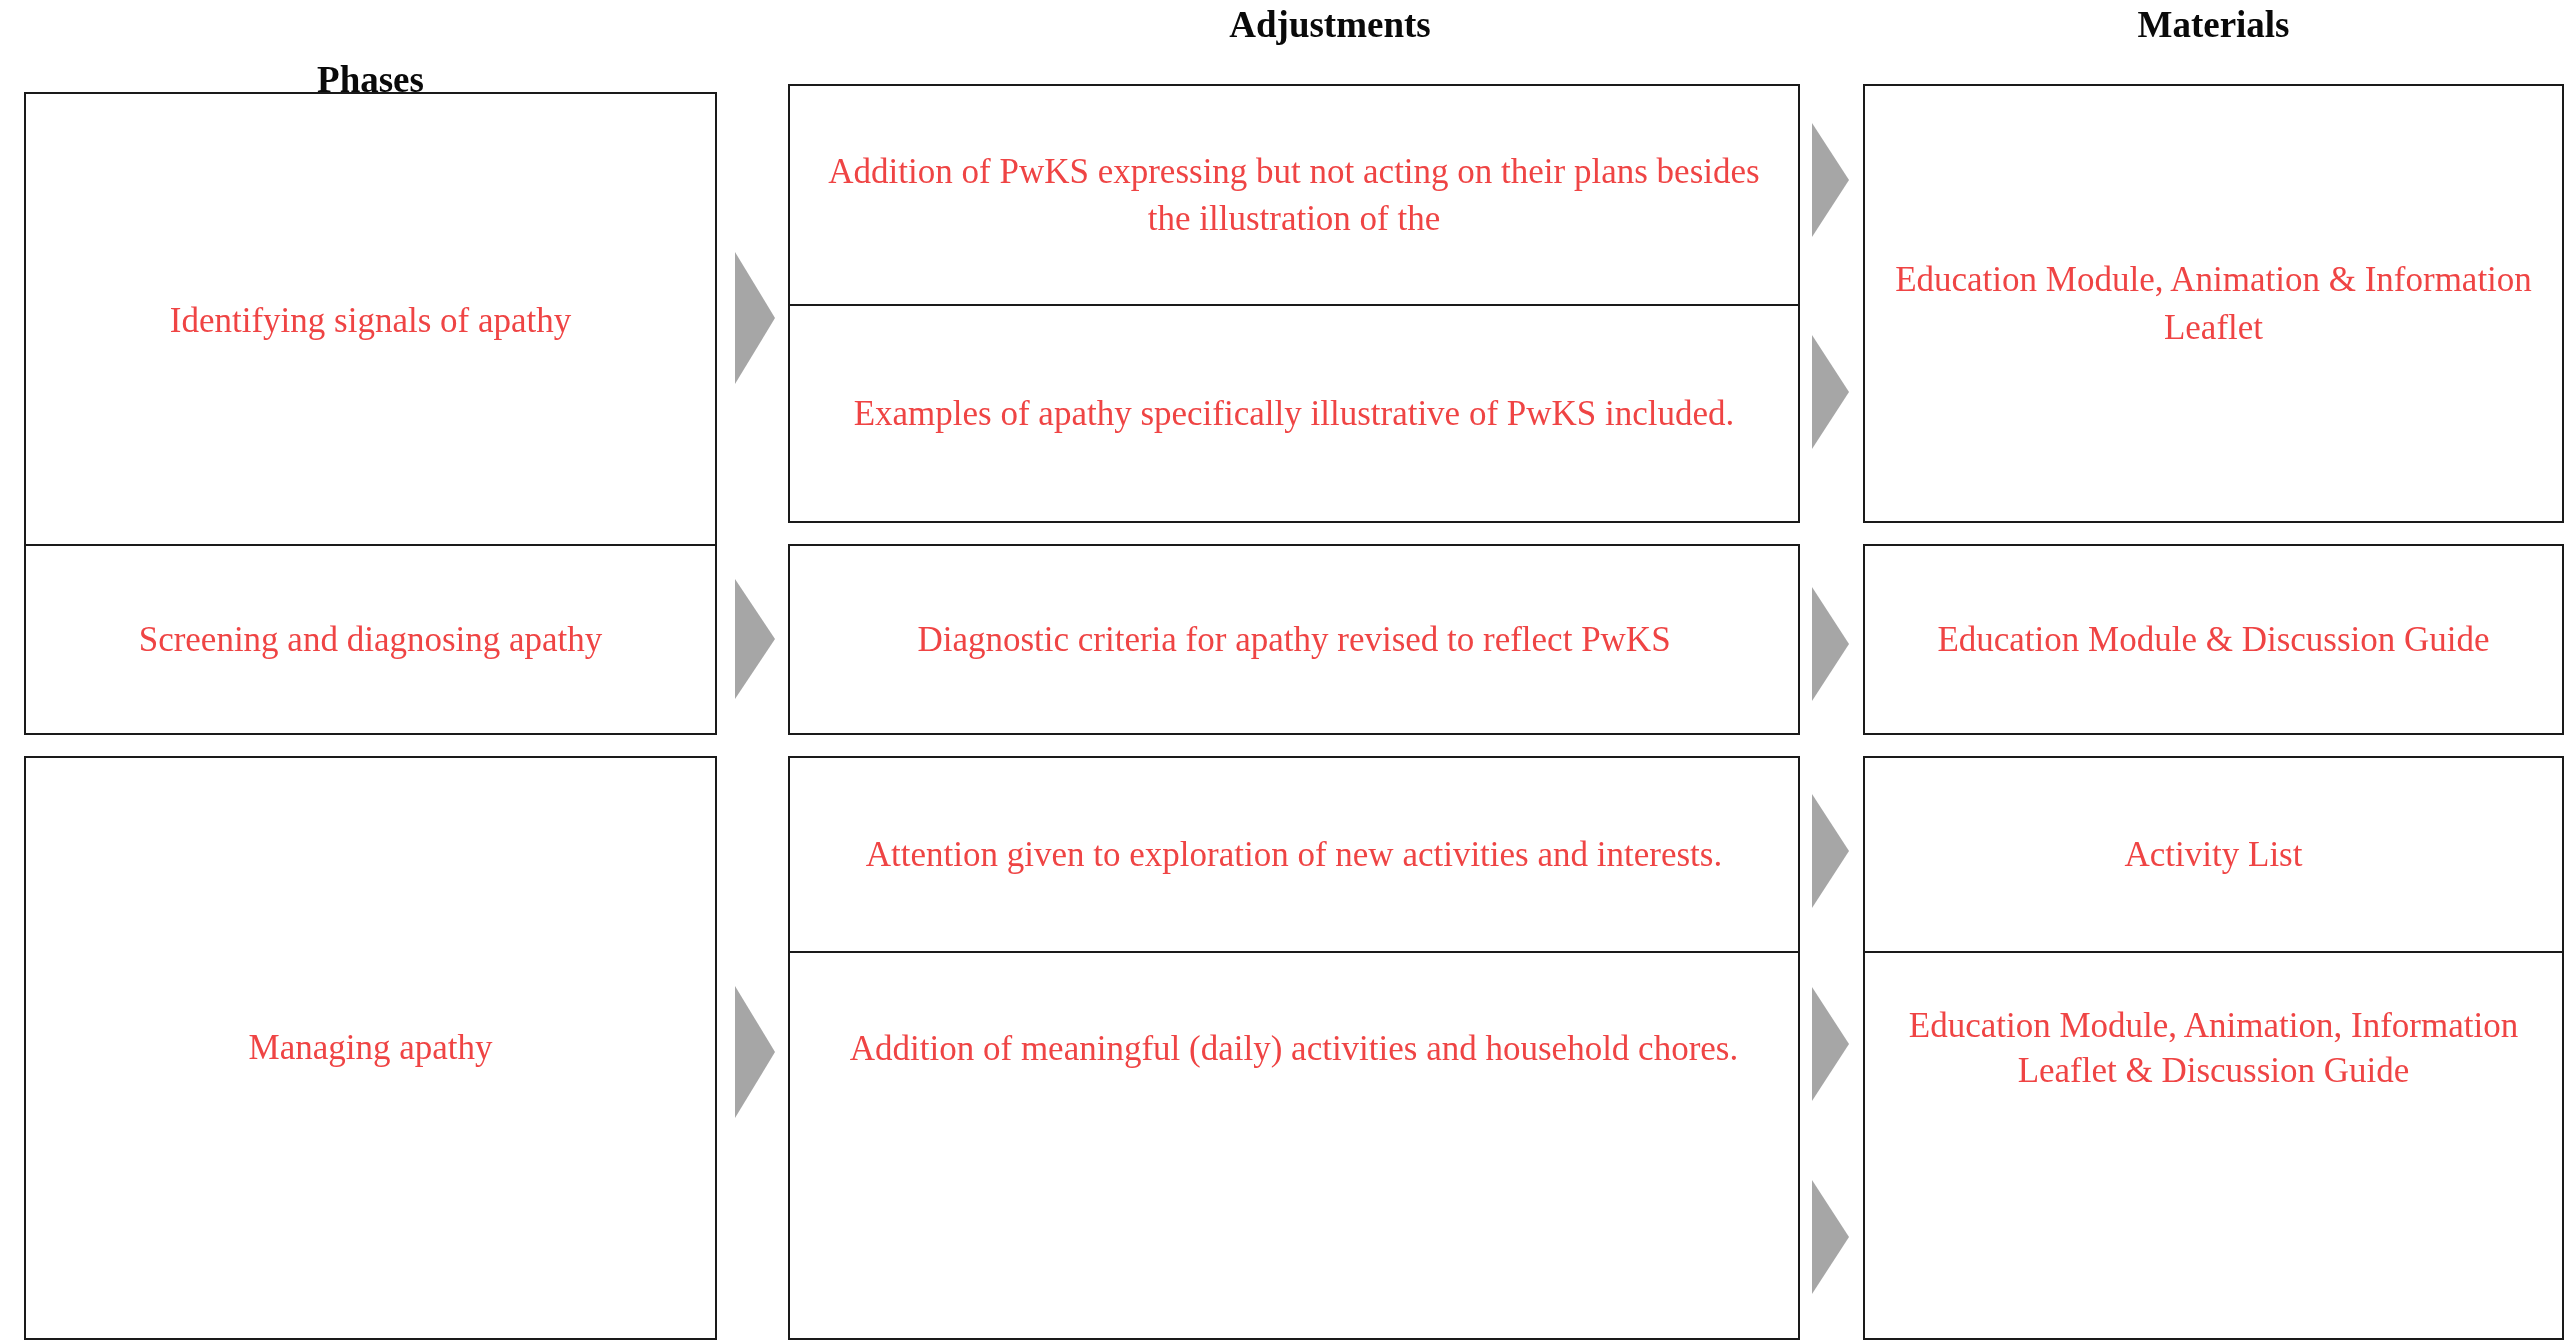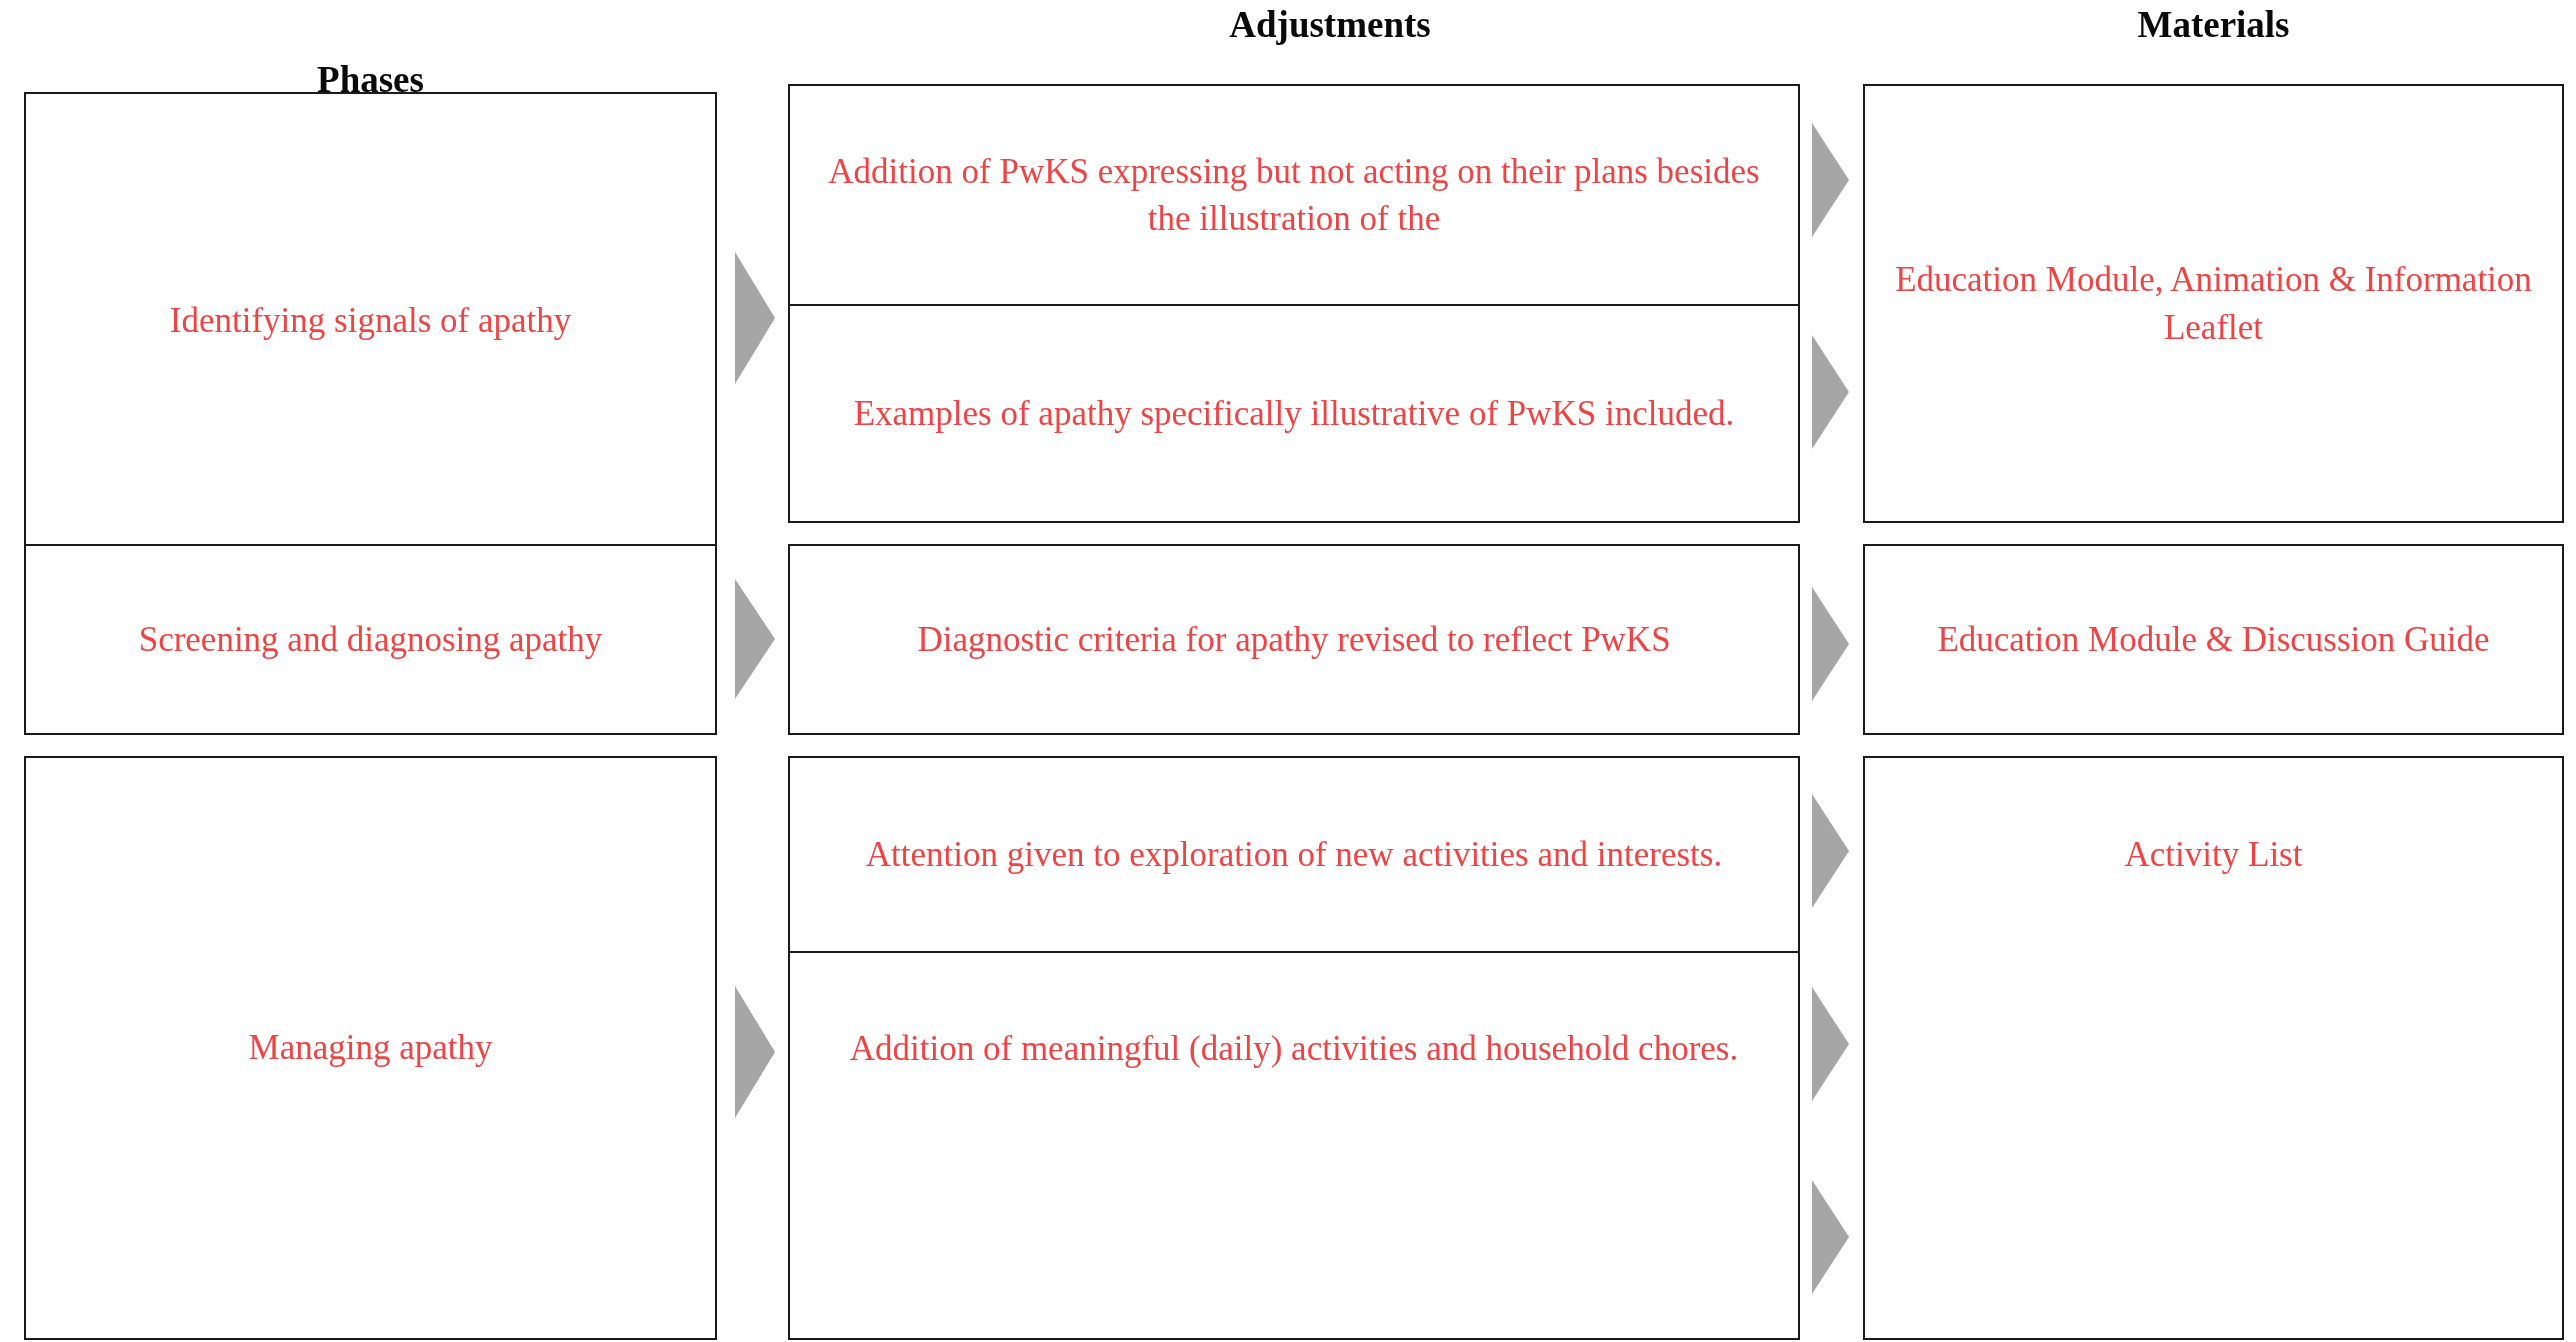--- a/index.html
+++ b/index.html
@@ -173,20 +173,23 @@
     <div class="group" id="mat-r2">
       <div class="cell" style="height:100%">
         <span class="cell-text">Education Module &amp; Discussion Guide</span>
       </div>
     </div>
 
     <div class="group" id="mat-r3">
       <div class="cell" style="height:33.3333%">
         <span class="cell-text">Activity List</span>
       </div>
+      <div class="cell" style="height:33.3333%">
+        <span class="cell-text tight">Education Module, Animation, Information Leaflet &amp; Discussion Guide</span>
+      </div>
     </div>
 
   </div>
 
   <div class="arrow" style="left:735px; top:252px; border-top-width:66px; border-bottom-width:66px; border-left-width:40px;"></div>
 
   <div class="arrow" style="left:1812px; top:123px;"></div>
 
   <div class="arrow" style="left:1812px; top:335px;"></div>
 

